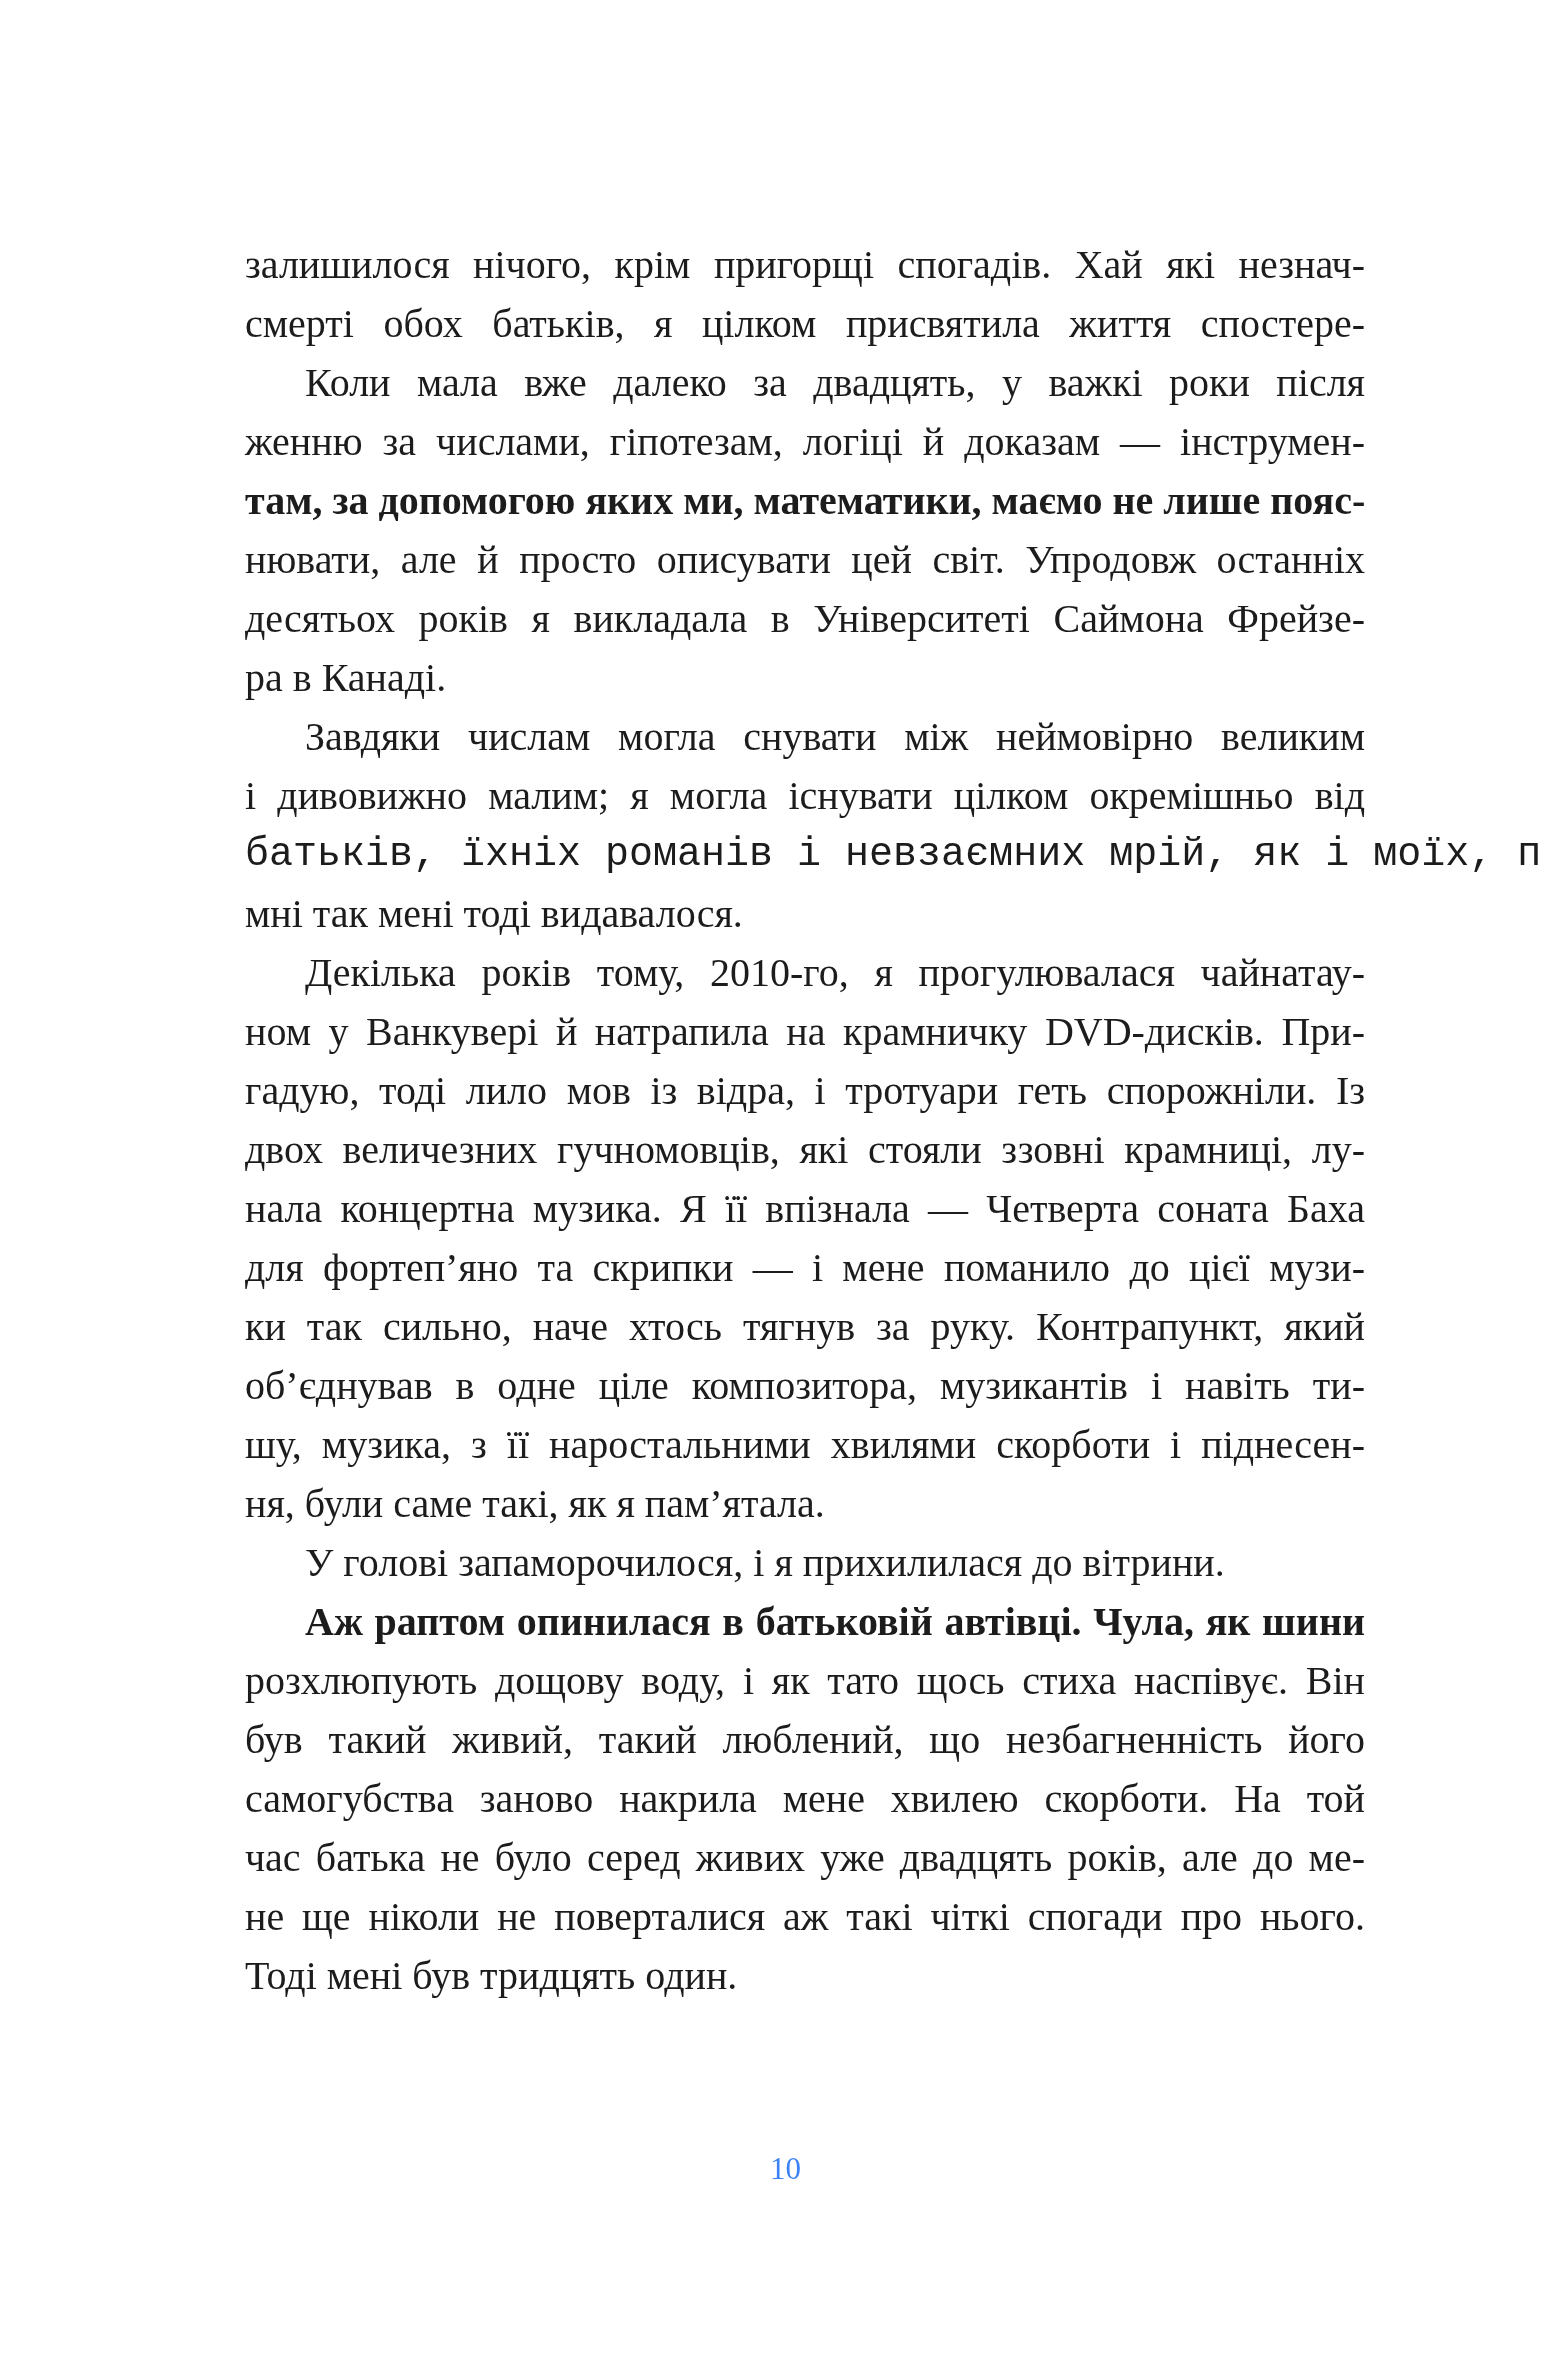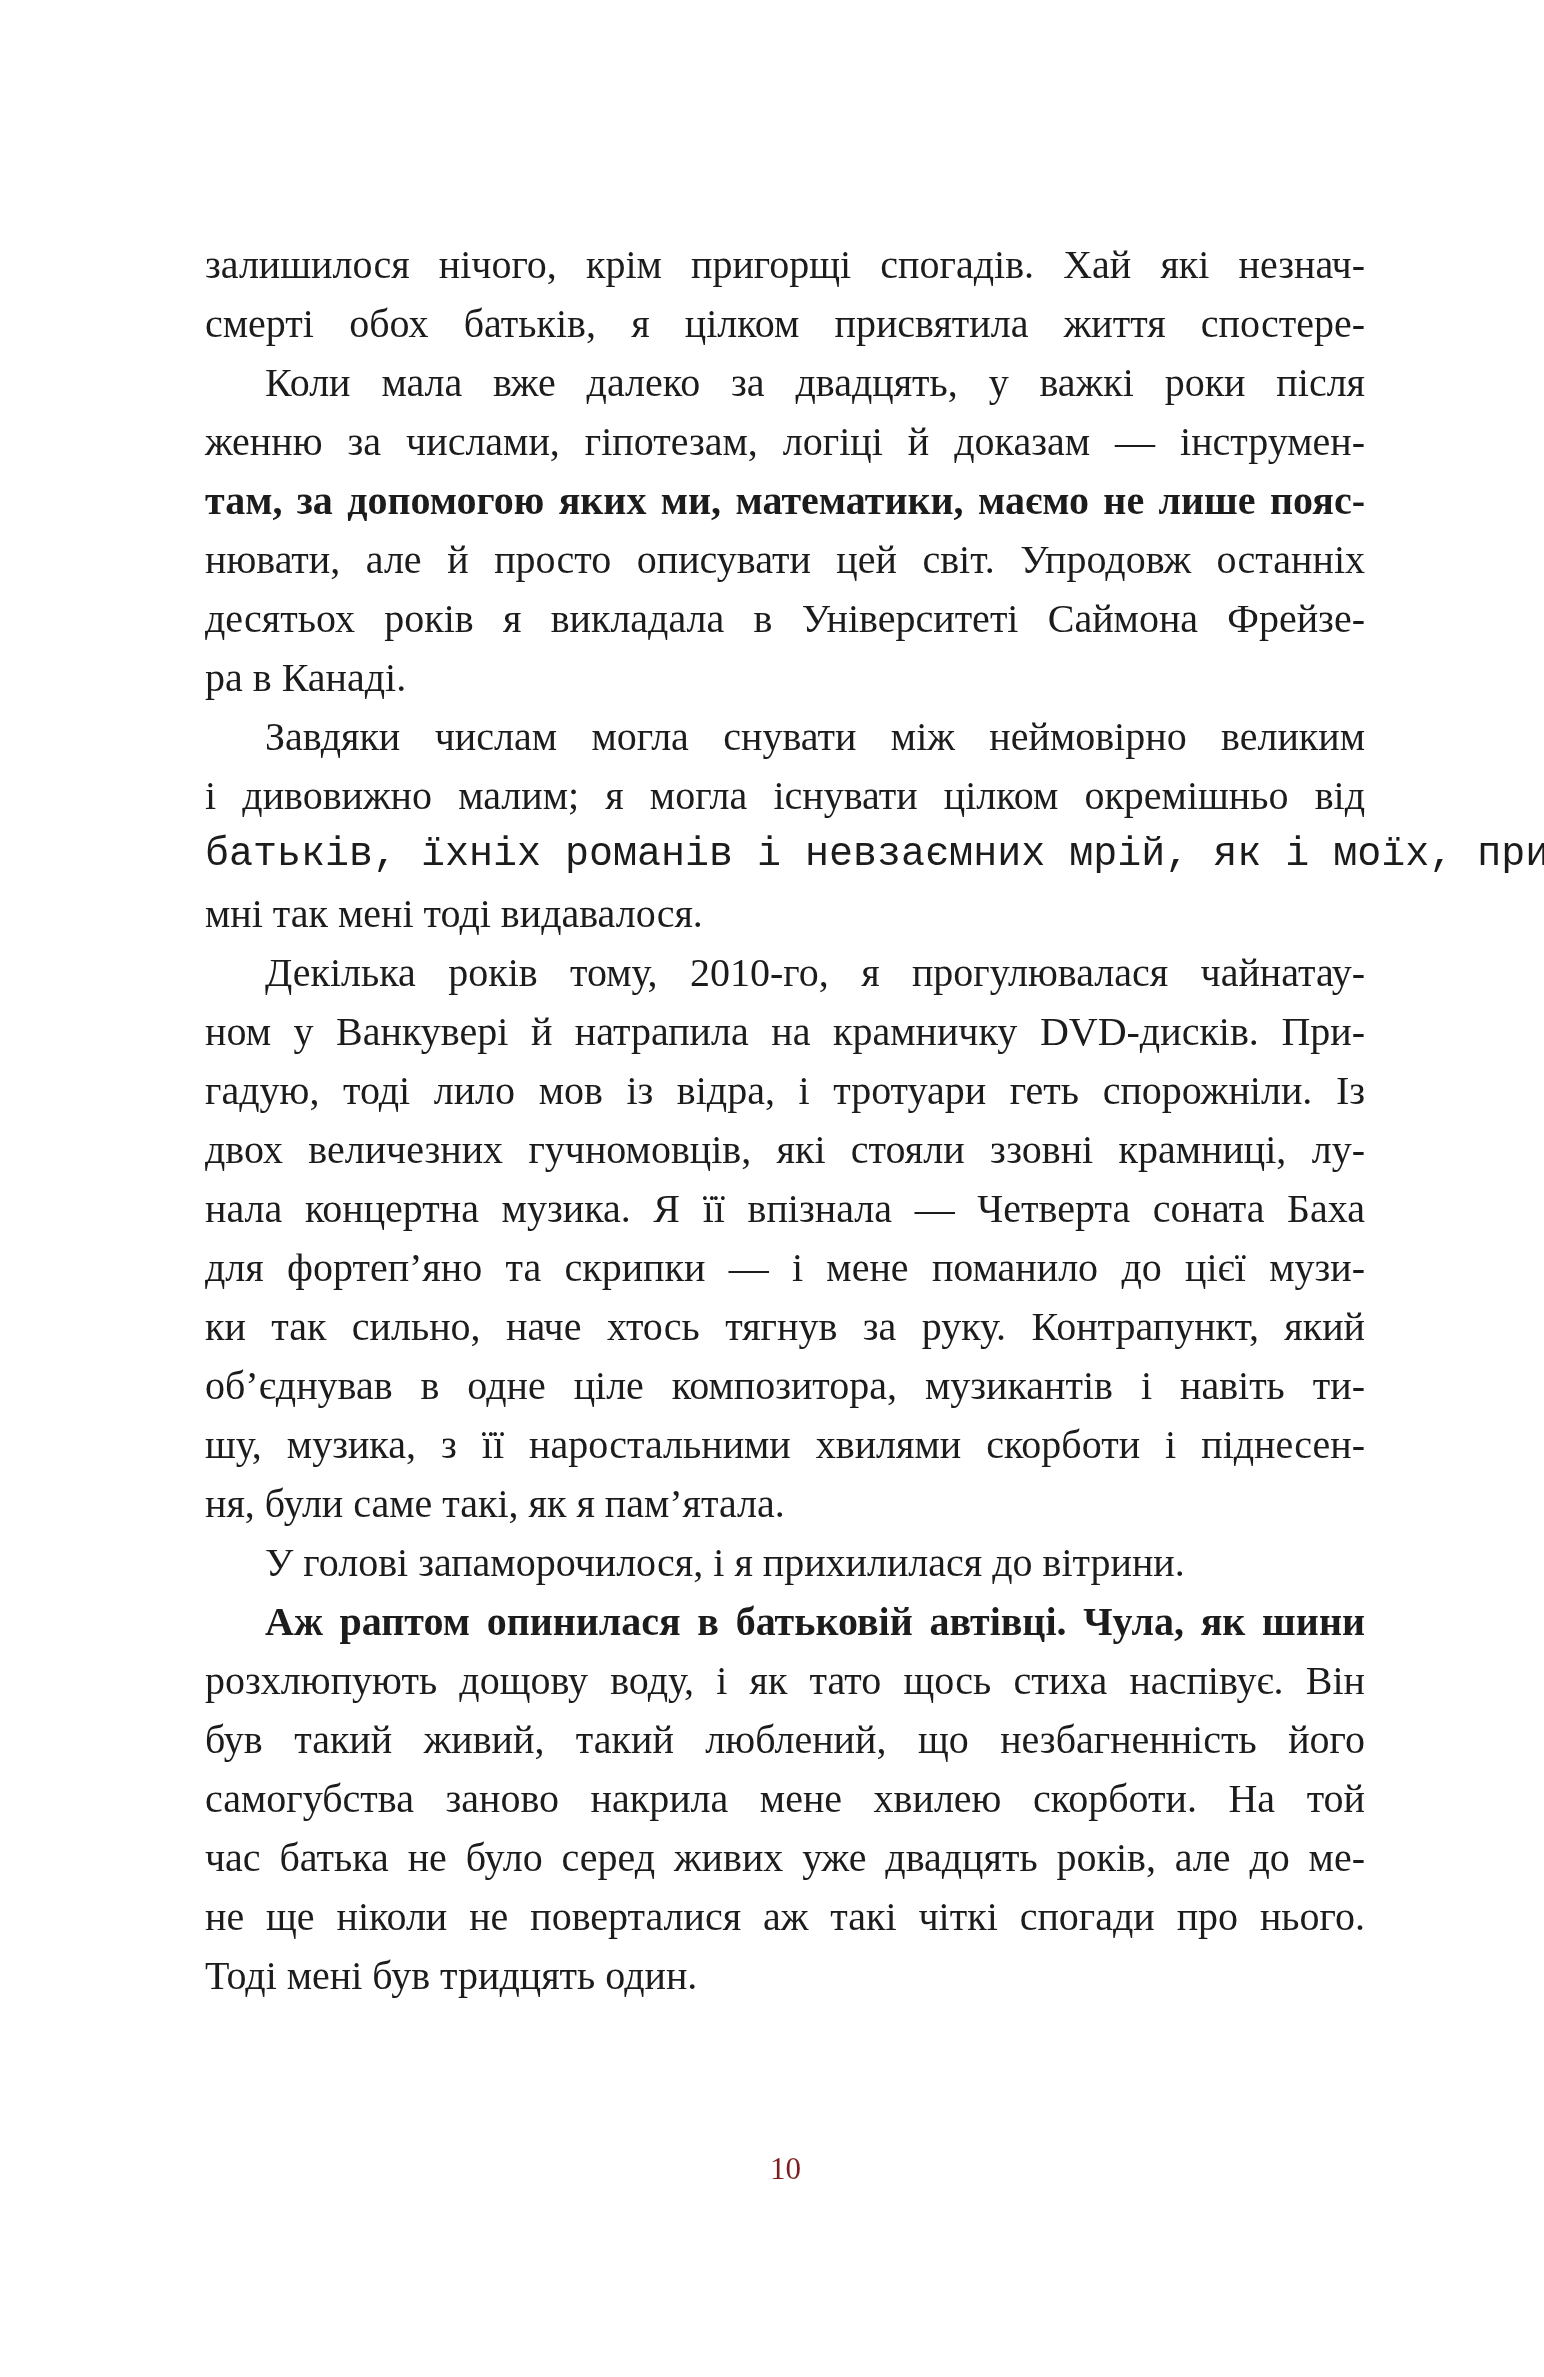--- a/index.html
+++ b/index.html
@@ -30,38 +30,39 @@
     line-height: 59px;
     color: #1c1c1c;
   }
   .line {
     display: block;
     white-space: nowrap;
     text-align: justify;
     text-align-last: justify;
     height: 59px;
     overflow: visible;
+    margin-left: 40px;
   }
   .line.last {
     text-align: left;
     text-align-last: left;
   }
   .line.indent {
     padding-left: 60px;
   }
   .page-number {
     position: absolute;
     left: 0;
     width: 1545px;
     top: 2149px;
     text-align: center;
     font-family: "Liberation Serif", "DejaVu Serif", serif;
     font-size: 31px;
     line-height: 39px;
-    color: #7f1d1d;
+    color: #3b82f6;
     padding-left: 26px;
     box-sizing: border-box;
   }
 </style>
 </head>
 <body>
 
 <div class="page">
   <div class="text-block">
 

